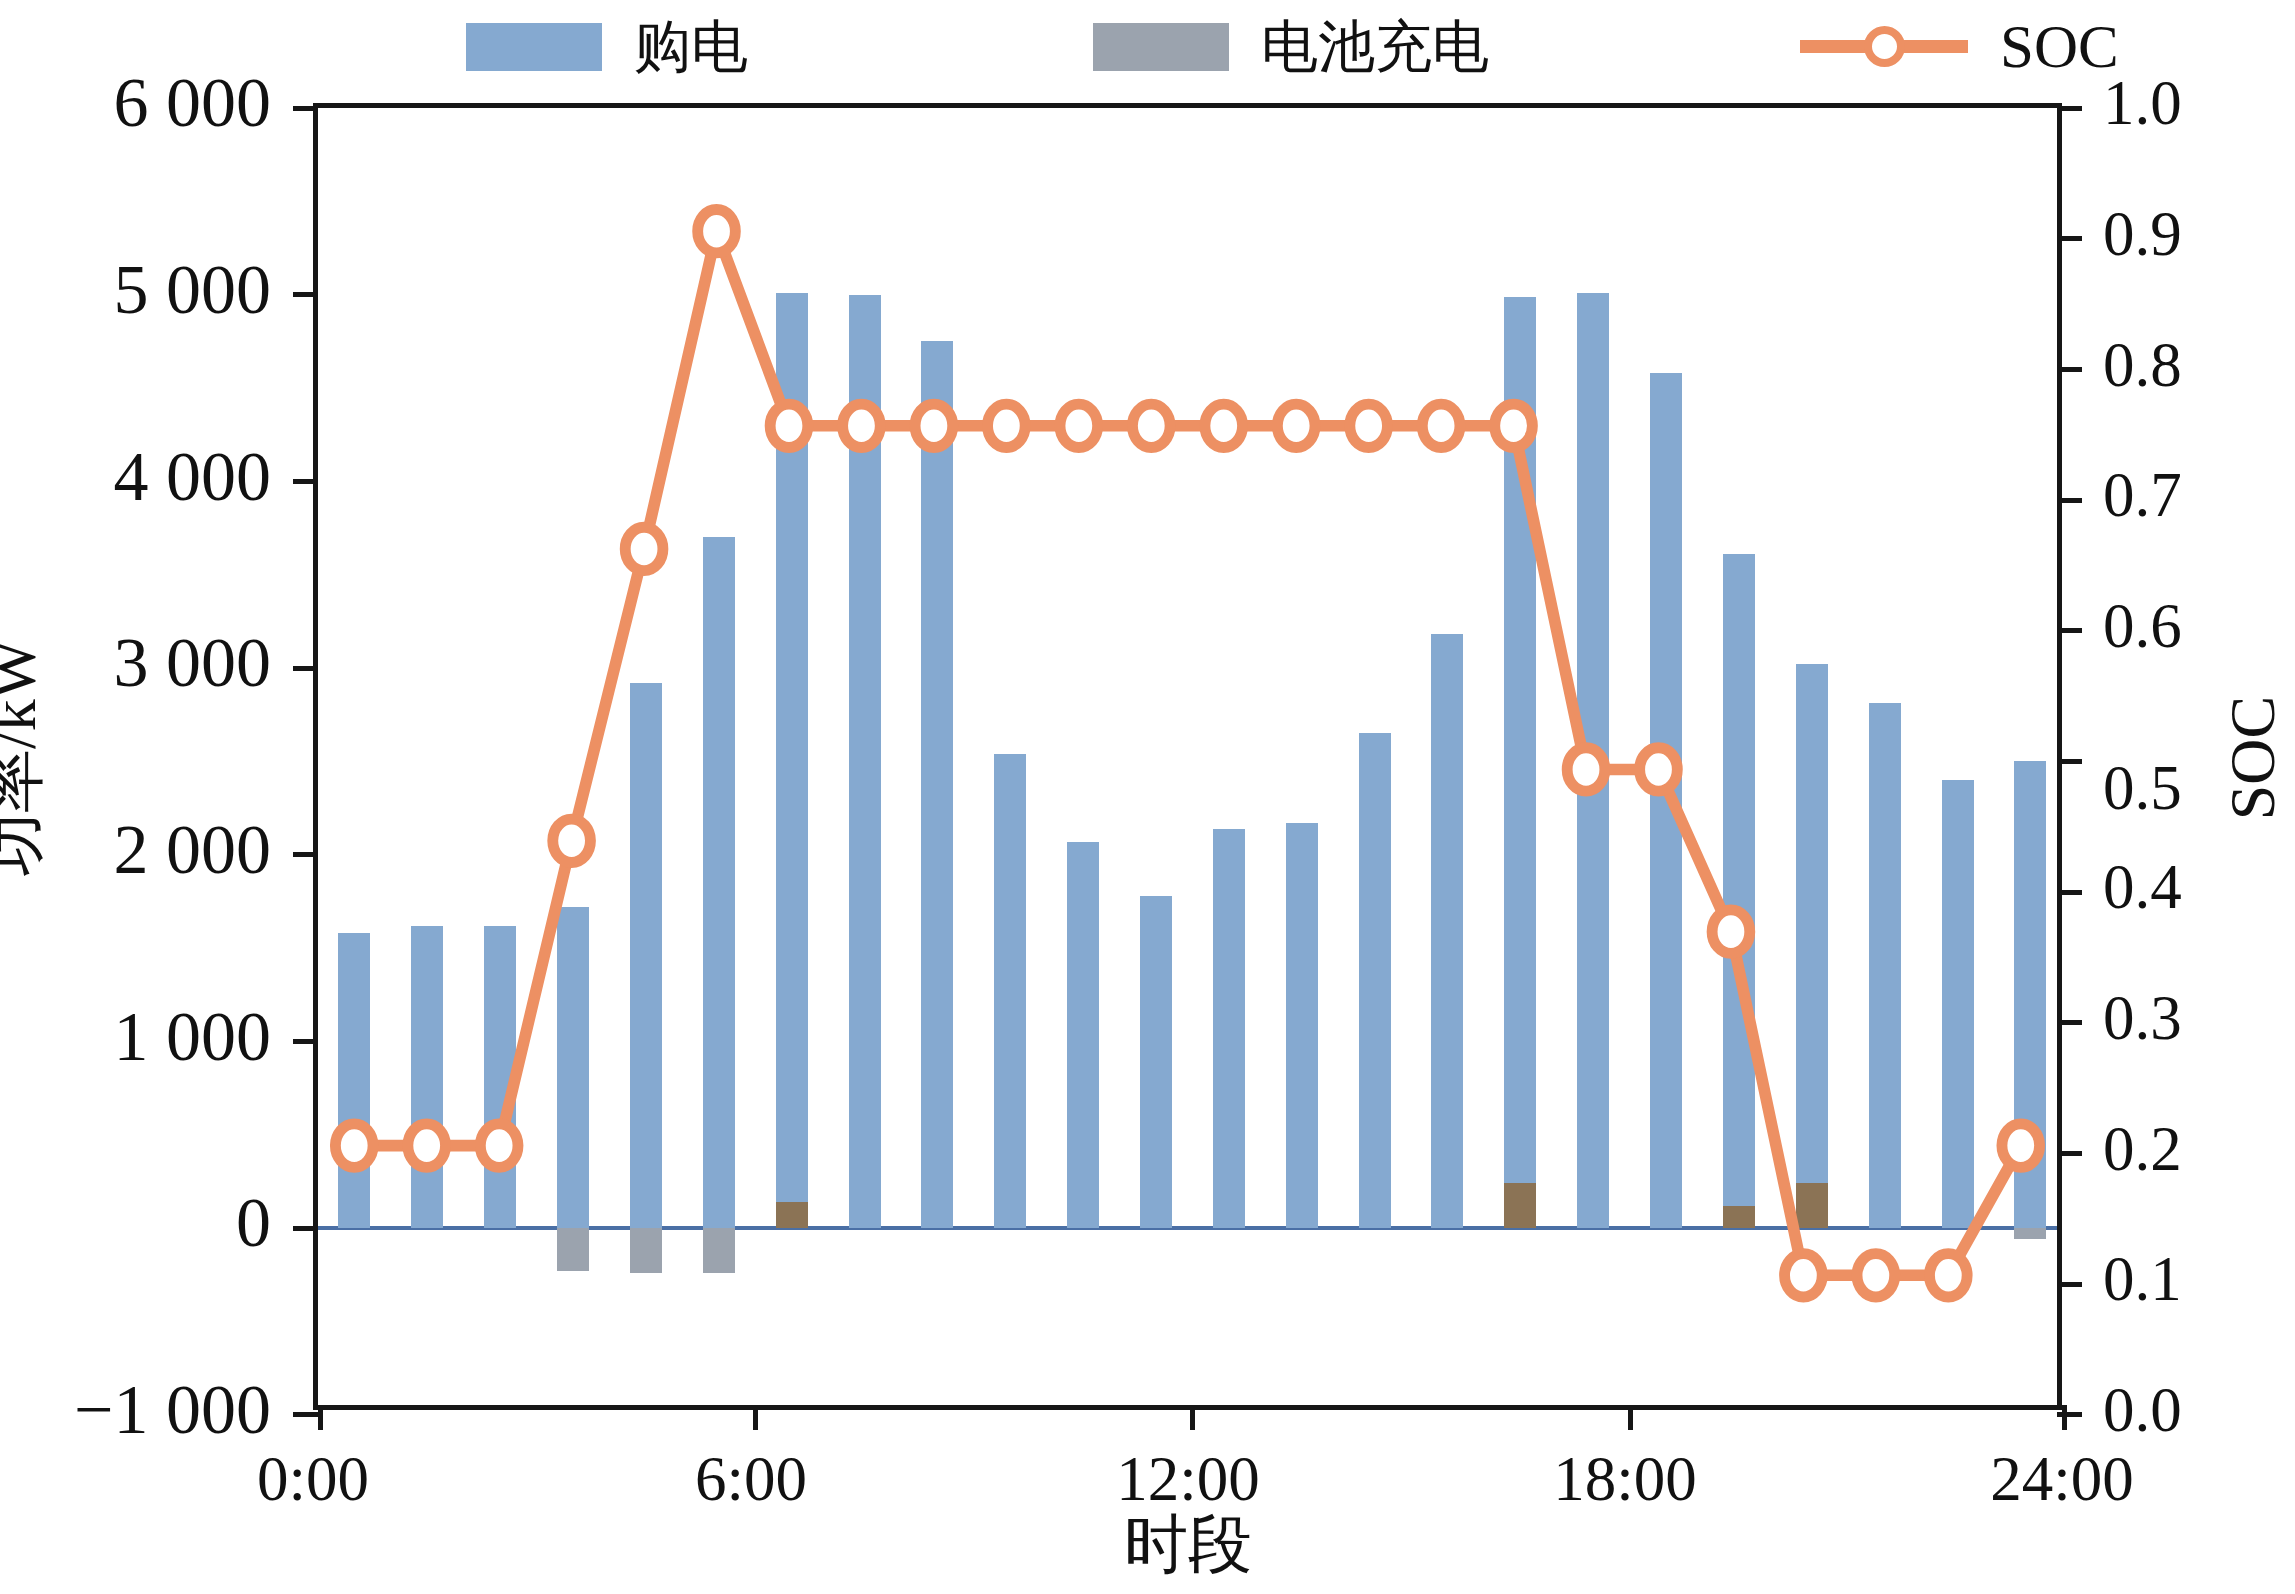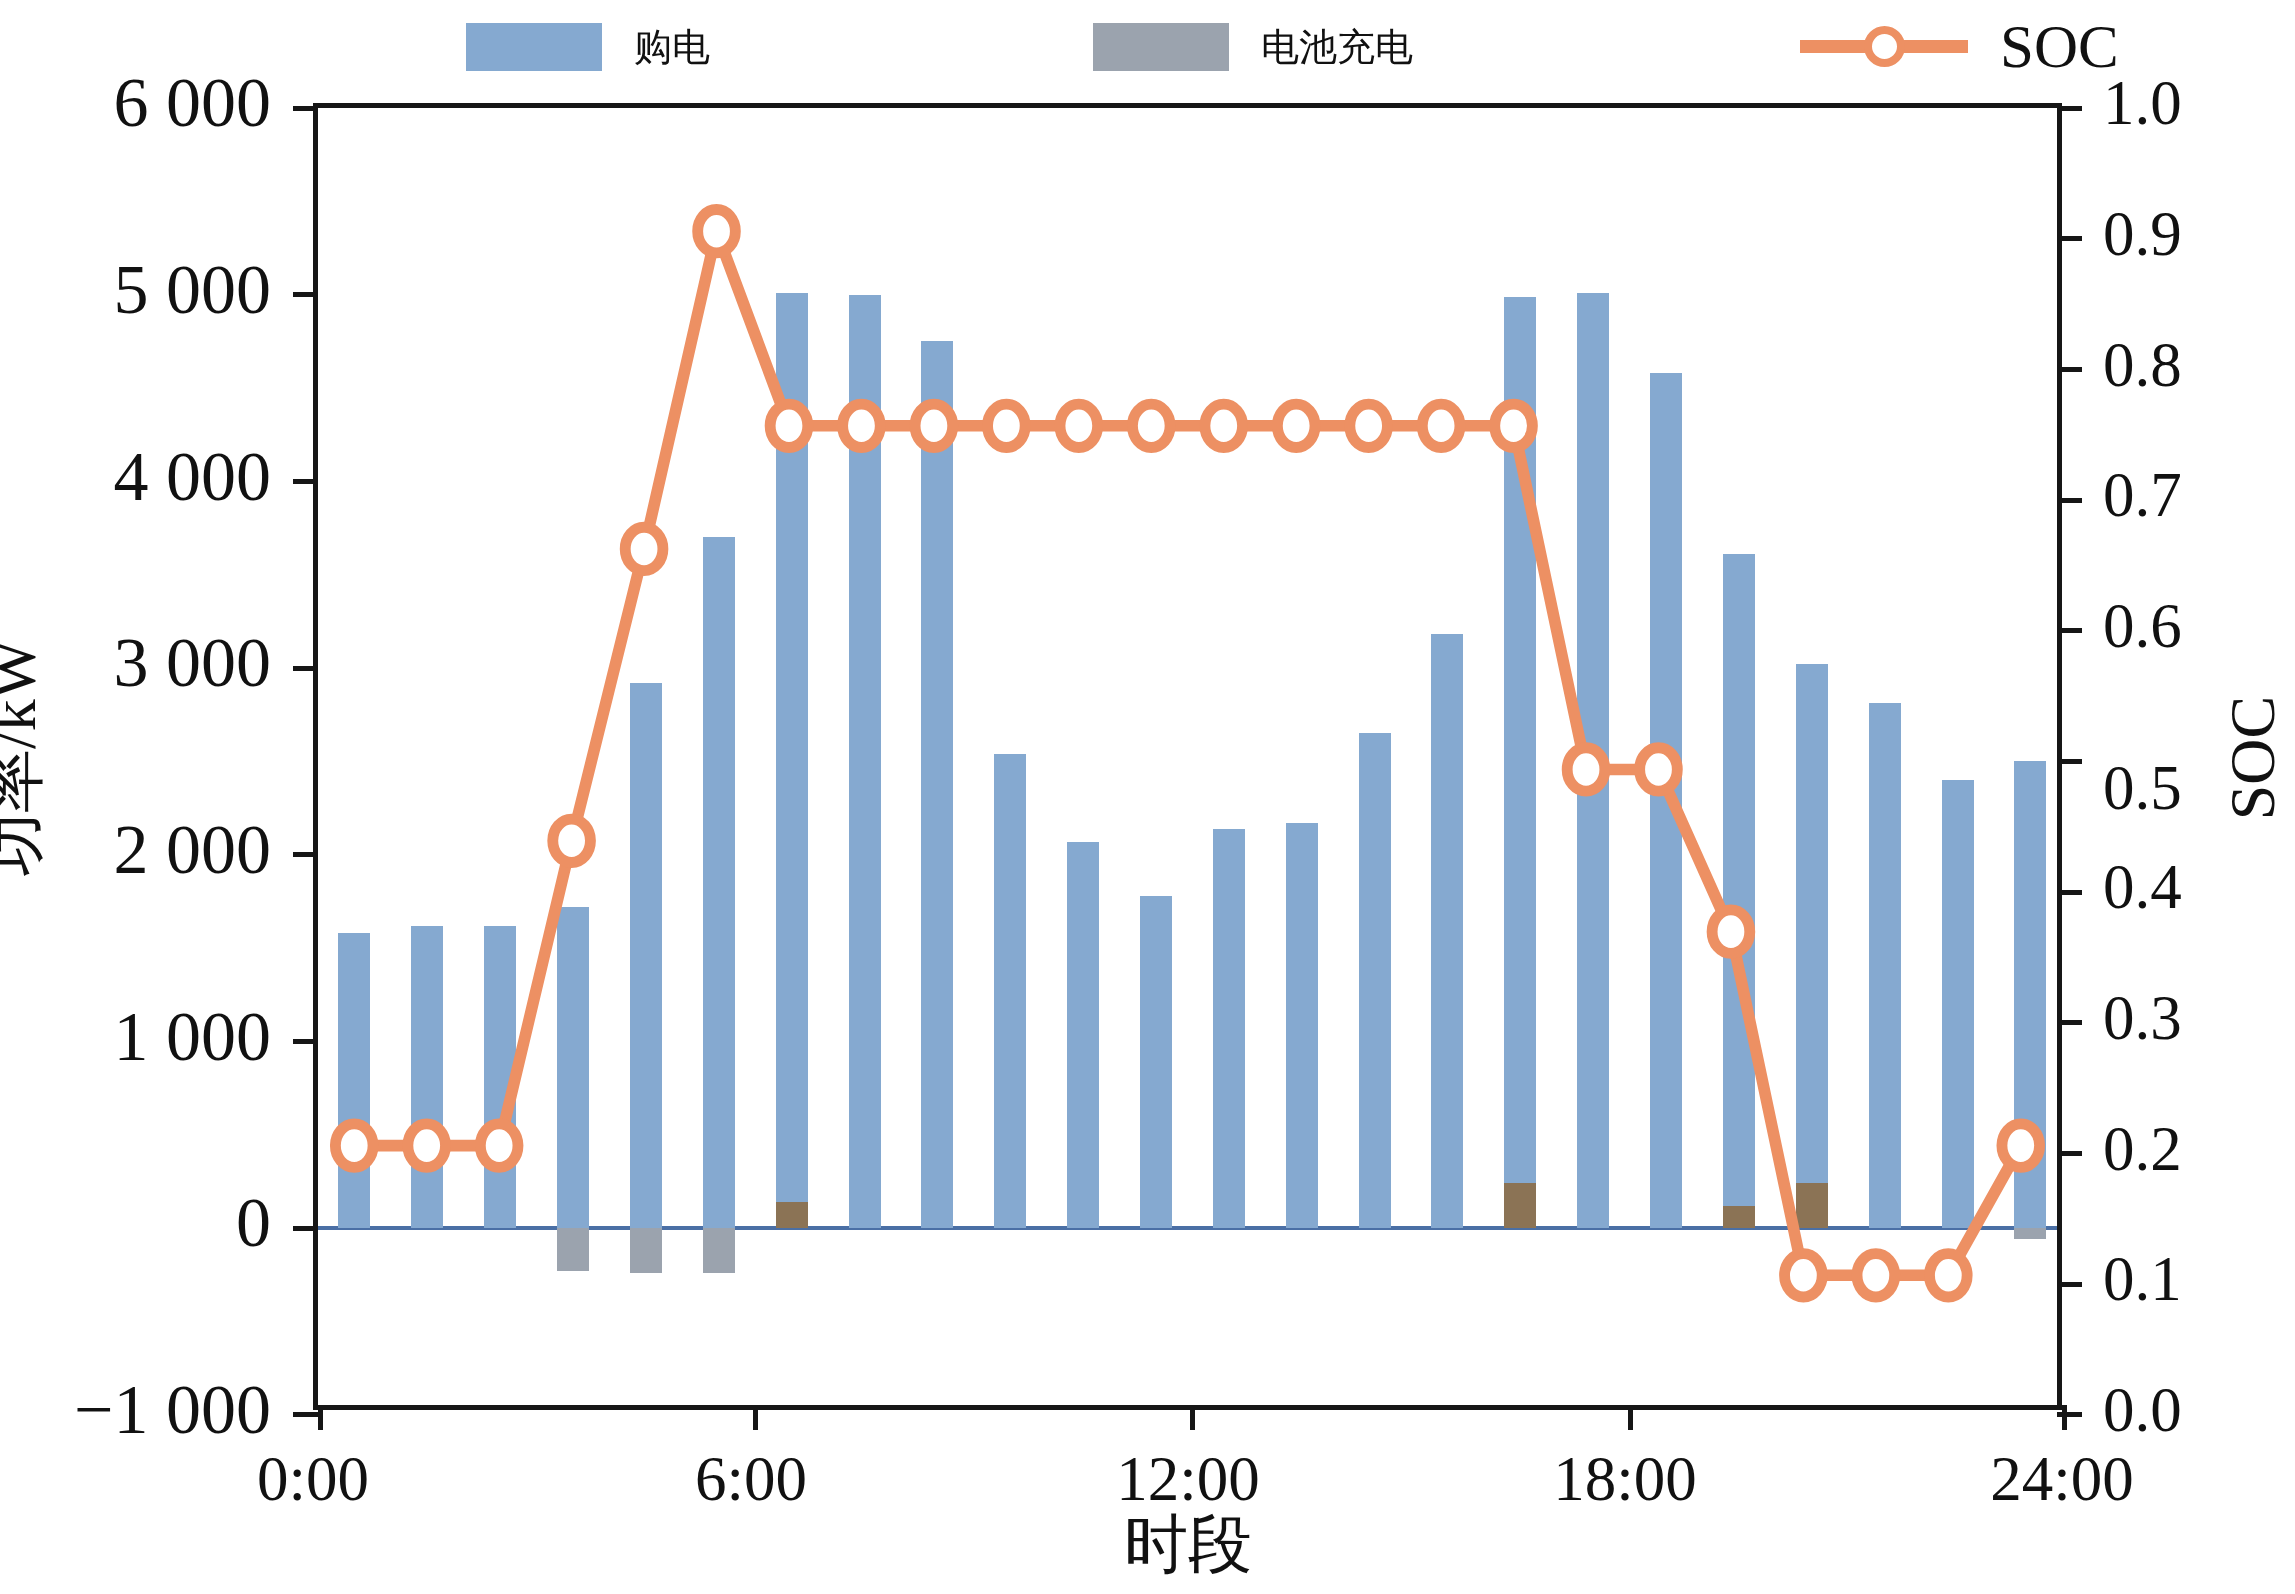--- a/index.html
+++ b/index.html
@@ -6,21 +6,21 @@
   body{width:2295px;height:1594px;font-family:"Liberation Serif",serif;}
   #root{position:relative;width:2295px;height:1594px;overflow:hidden;background:#fff;}
 
   
   #legend{position:absolute;left:466px;top:7.3px;width:1676px;height:175px;}
   .legend-item{position:absolute;display:flex;align-items:center;height:79px;}
   .legend-swatch{width:136px;height:48px;}
   .legend-line{position:relative;width:168px;height:48px;display:flex;align-items:center;justify-content:center;}
   .legend-line .lseg{position:absolute;left:0;top:50%;margin-top:-6.6px;width:168px;height:13px;}
   .legend-line .lmark{position:relative;width:41px;height:41px;border-radius:50%;border:8px solid;background:#fff;box-sizing:border-box;}
-  .legend-label{font-size:38px;color:#111;margin-left:32px;white-space:nowrap;line-height:1;}
+  .legend-label{font-size:57px;color:#111;margin-left:32px;white-space:nowrap;line-height:1;}
   .legend-label.latin{font-size:61px;}
 
   
   #plot{position:absolute;left:313px;top:103px;width:1749px;height:1307px;border:5.1px solid #161616;box-sizing:border-box;}
   #plotinner{position:absolute;inset:0;overflow:hidden;}
 
   .zeroline{position:absolute;left:0;width:100%;height:3.6px;background:#4a6fa5;}
 
   .bar{position:absolute;}
 

